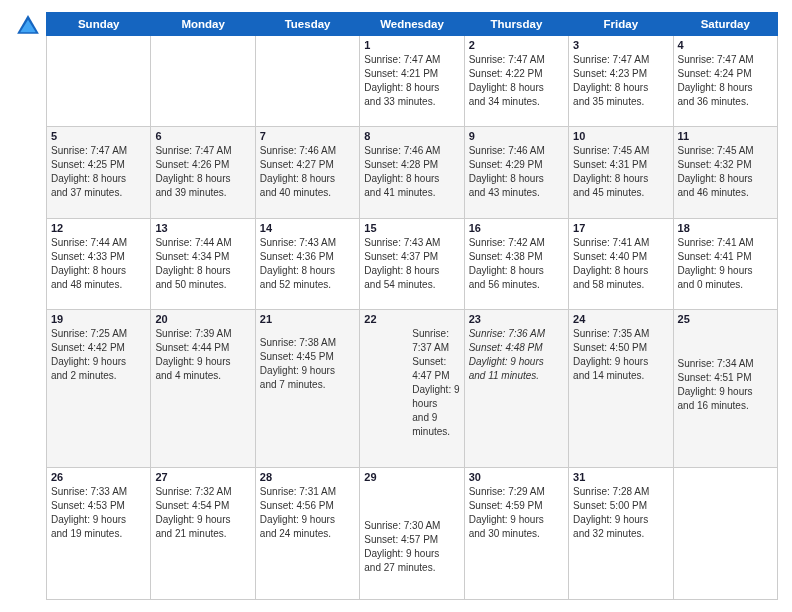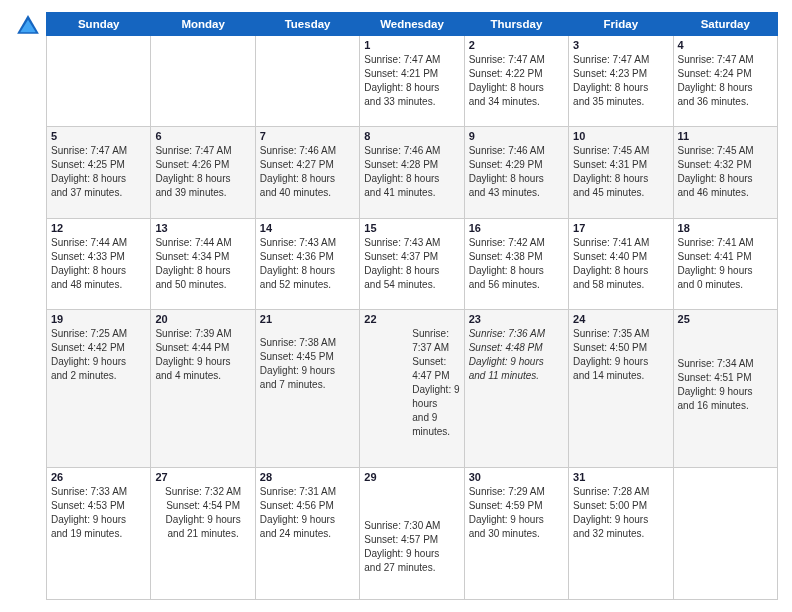--- a/index.html
+++ b/index.html
@@ -328,21 +328,21 @@
         <tr class="row-odd">
           <td>
             <span class="day-num">26</span>
             <div class="day-info" style="white-space: pre-line;">Sunrise: 7:33 AM
 Sunset: 4:53 PM
 Daylight: 9 hours
 and 19 minutes.</div>
           </td>
           <td>
             <span class="day-num">27</span>
-            <div class="day-info" style="white-space: pre-line; text-align: center;">Sunrise: 7:32 AM
+            <div class="day-info" style="white-space: pre-line;">Sunrise: 7:32 AM
 Sunset: 4:54 PM
 Daylight: 9 hours
 and 21 minutes.</div>
           </td>
           <td>
             <span class="day-num">28</span>
             <div class="day-info" style="white-space: pre-line;">Sunrise: 7:31 AM
 Sunset: 4:56 PM
 Daylight: 9 hours
 and 24 minutes.</div>

